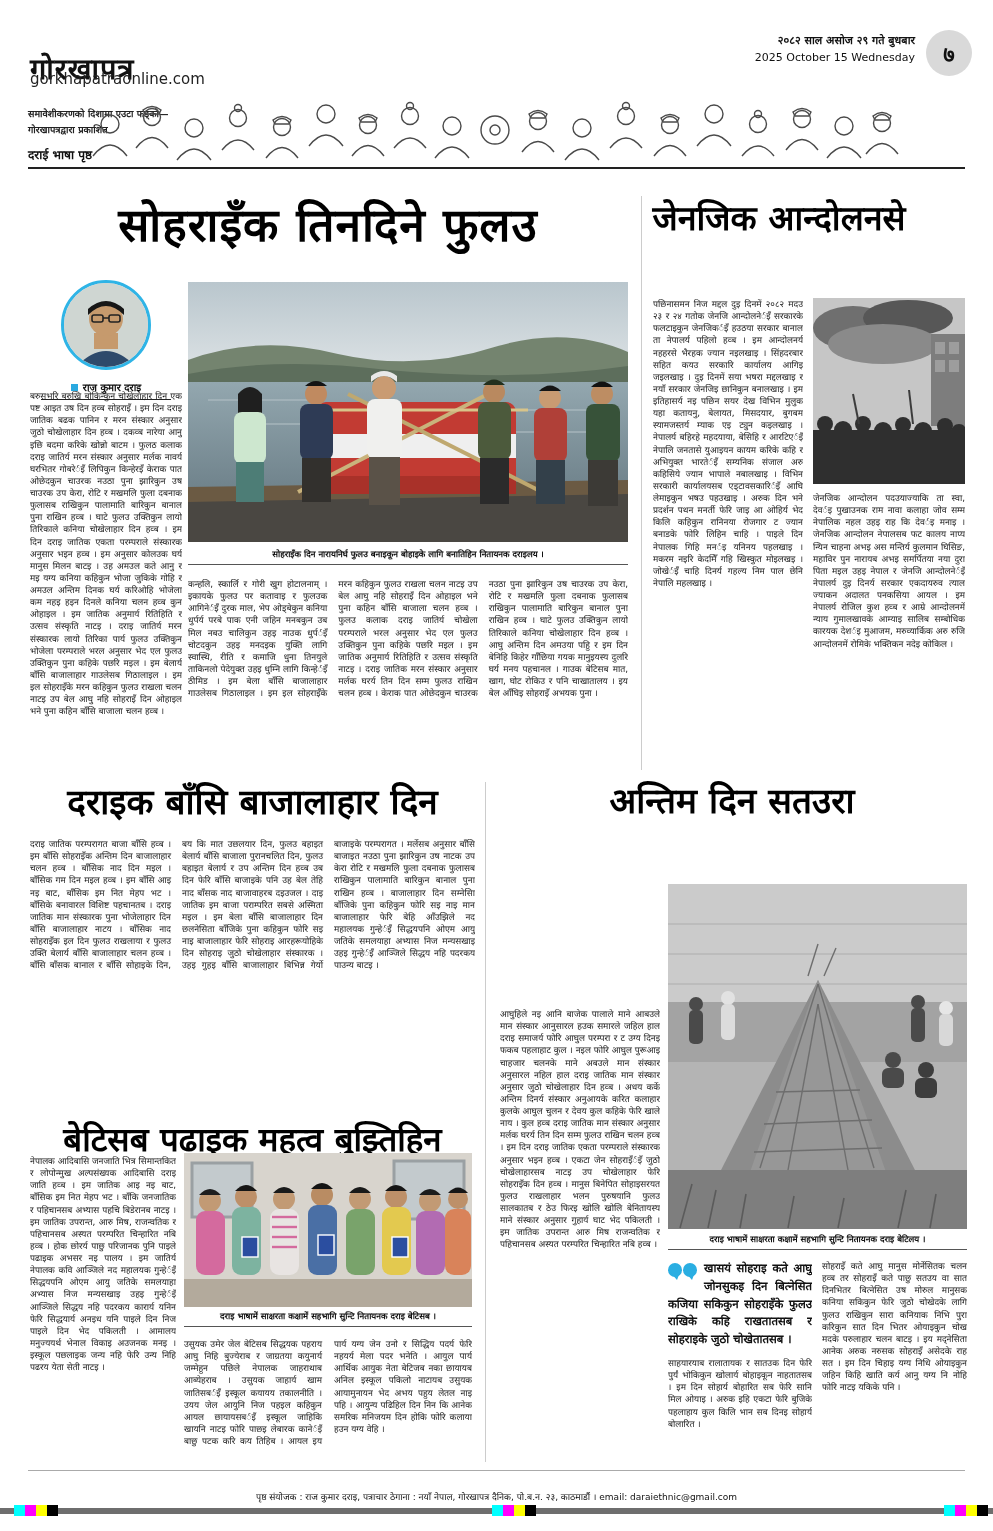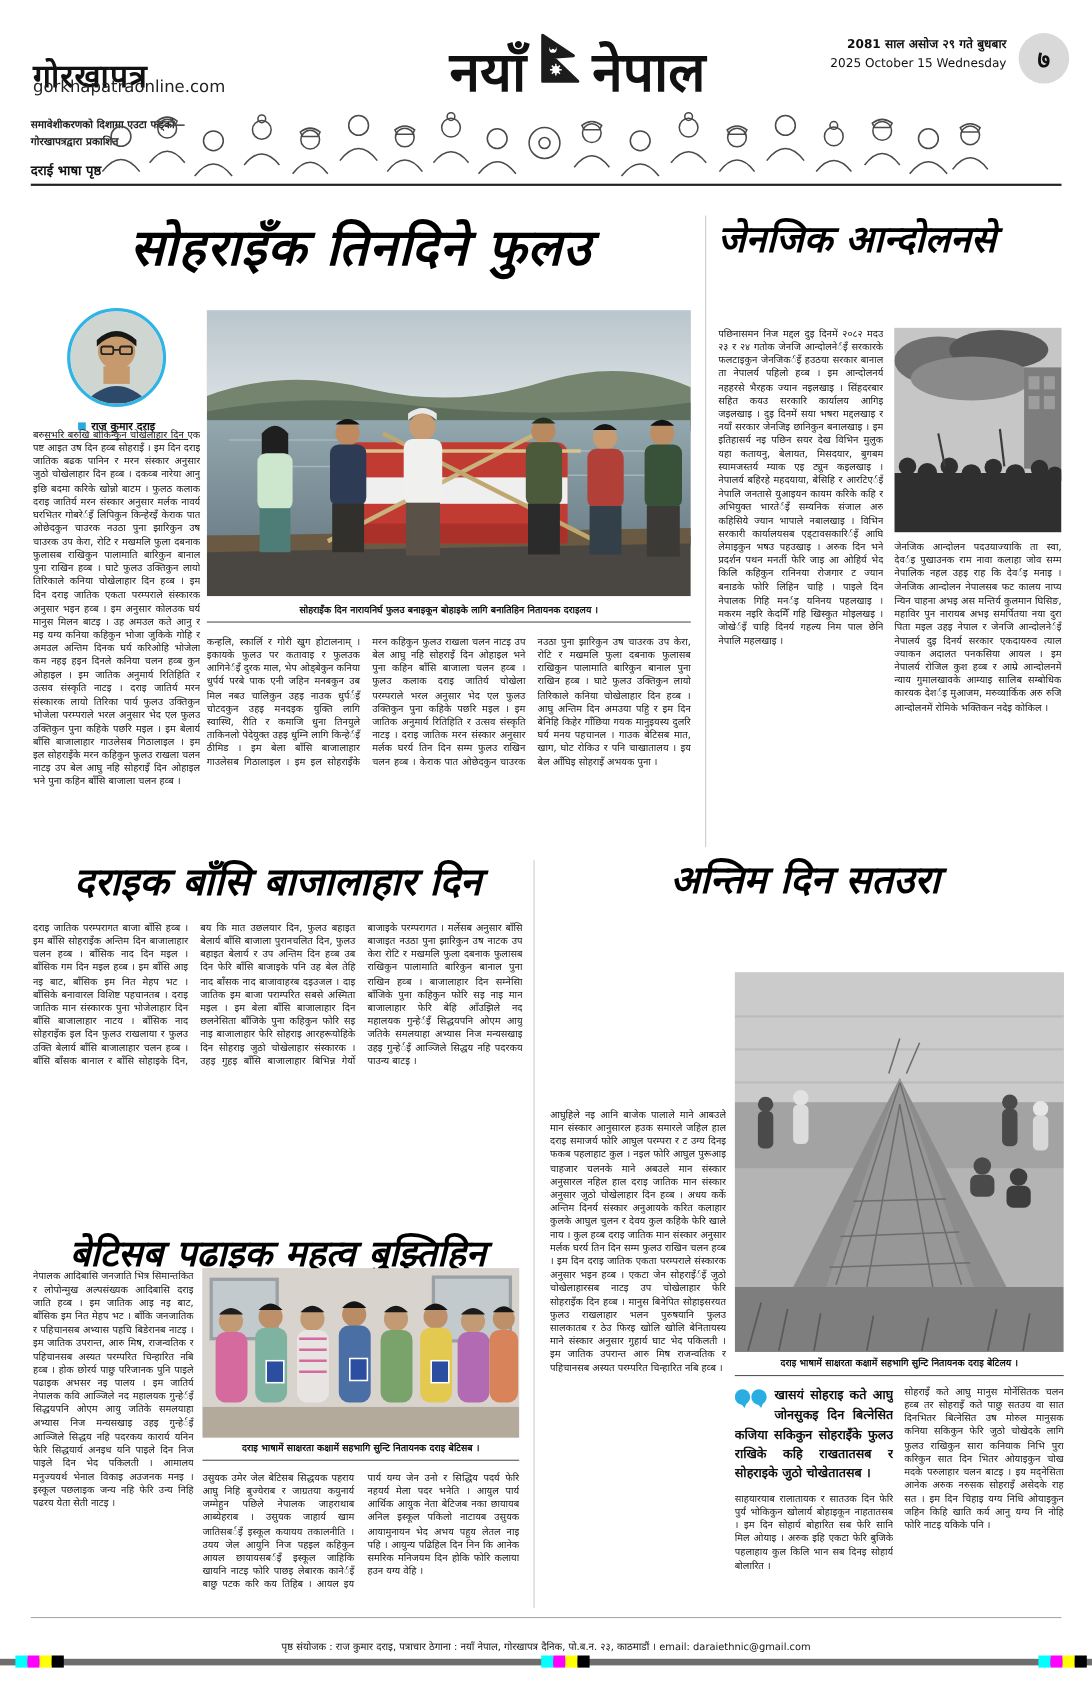--- a/index.html
+++ b/index.html
@@ -12,21 +12,21 @@
   .pagelabel{font-size:12px;font-weight:700;}
   .masthead-title{display:flex;align-items:center;justify-content:center;gap:10px;
         font-size:50px;font-weight:700;white-space:nowrap;}
   .dates{font-size:11px;text-align:right;line-height:1.5;}
   .dates .np{font-weight:600;}
   .pagenum{width:46px;height:46px;border-radius:50%;background:#d9d9d9;
         display:flex;align-items:center;justify-content:center;font-size:22px;font-weight:600;}
   .rule-h{background:#222;height:2px;}
   .rule-thin{background:#aaa;height:1px;}
   .rule-v{background:#ccc;width:1px;}
-  .headline{font-weight:700;text-align:center;color:#000;font-style:italic;}
+  .headline{font-weight:700;text-align:center;color:#000;}
   .h-xl{font-size:46px;letter-spacing:1px;}
   .h-lg{font-size:34px;line-height:1.32;}
   .h-md{font-size:35px;}
   .h-md2{font-size:33px;}
   .body-text{font-size:8.8px;line-height:1.38;text-align:justify;overflow:hidden;color:#1a1a1a;}
   .cols3{column-count:3;column-gap:11px;}
   .cols2{column-count:2;column-gap:12px;}
   .caption{font-size:8.5px;font-weight:600;text-align:center;color:#111;
         border-bottom:1px solid #555;padding-bottom:5px;}
   .authorbox{text-align:center;}
@@ -50,42 +50,23 @@
 
   <div class="abs brand" style="left:30px;top:48px;">गोरखापत्र</div>
   <div class="abs website" style="left:30px;top:70px;">gorkhapatraonline.com</div>
 
   <div class="abs tagline" style="left:28px;top:106px;width:230px;">
     <div>समावेशीकरणको दिशामा एउटा फड्को—</div>
     <div>गोरखापत्रद्वारा प्रकाशित</div>
   </div>
   <div class="abs pagelabel" style="left:28px;top:146px;">दराई भाषा पृष्ठ</div>
 
-  <div class="abs masthead-title" style="left:350px;top:28px;width:350px;height:72px;">
-    <span>नयाँ</span>
-    <span>
-      <svg width="40" height="58" viewBox="0 0 60 84">
-        <path d="M8,3 L50,31 L22,33 L56,66 L8,66 Z" fill="#1c1c1c" stroke="#1c1c1c" stroke-width="4" stroke-linejoin="round"></path>
-        <circle cx="22" cy="22" r="5" fill="#ffffff"></circle>
-        <circle cx="22" cy="19" r="4.5" fill="#1c1c1c"></circle>
-        <circle cx="22" cy="23.5" r="2.1" fill="#ffffff"></circle>
-        <circle cx="26" cy="50" r="5" fill="#ffffff"></circle>
-        <g stroke="#ffffff" stroke-width="2">
-            <line x1="26" y1="42" x2="26" y2="58"></line>
-            <line x1="18" y1="50" x2="34" y2="50"></line>
-            <line x1="20.5" y1="44.5" x2="31.5" y2="55.5"></line>
-            <line x1="31.5" y1="44.5" x2="20.5" y2="55.5"></line>
-          </g>
-      </svg>
-    </span>
-    <span>नेपाल</span>
-  </div>
 
   <div class="abs dates" style="left:700px;top:33px;width:215px;">
-    <div class="np">2081 साल असोज २९ गते बुधबार</div>
+    <div class="np">२०८२ साल असोज २९ गते बुधबार</div>
     <div>2025 October 15 Wednesday</div>
   </div>
   <div class="abs pagenum" style="left:926px;top:30px;">७</div>
 
   <div class="abs" style="left:90px;top:92px;">
     <svg width="810" height="72" viewBox="0 0 810 72" fill="none" stroke="#4a4a4a" stroke-width="1.4">
       <defs>
         <g id="pp">
             <circle cx="0" cy="14" r="9"></circle>
             <path d="M-17,46 Q0,24 17,46"></path>

